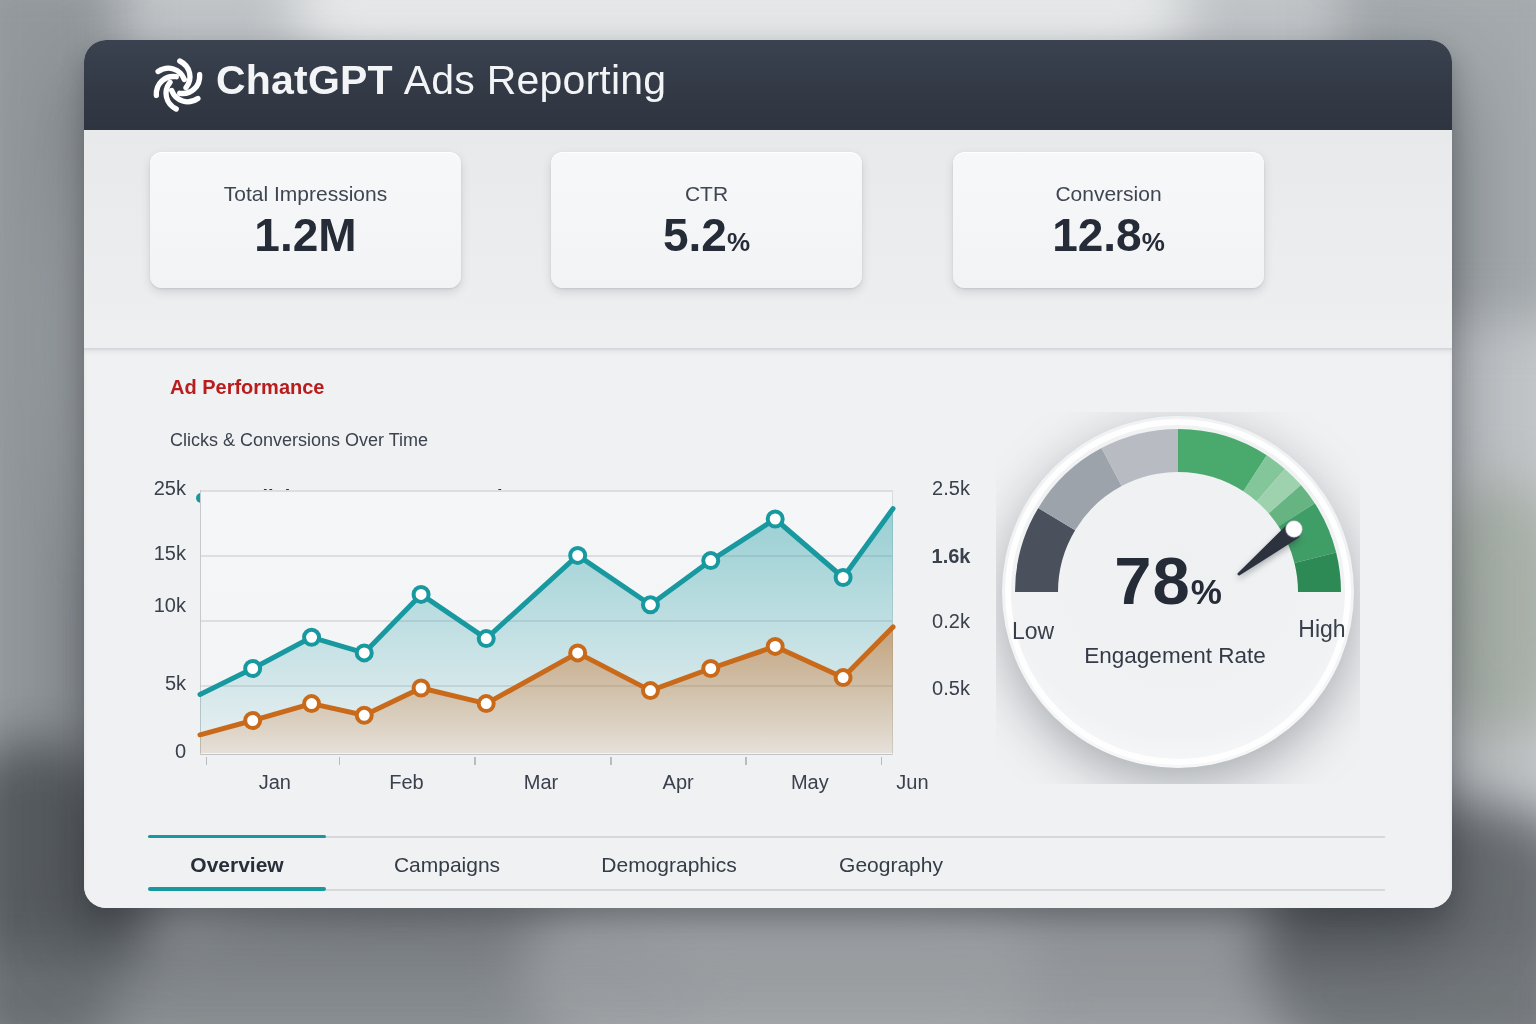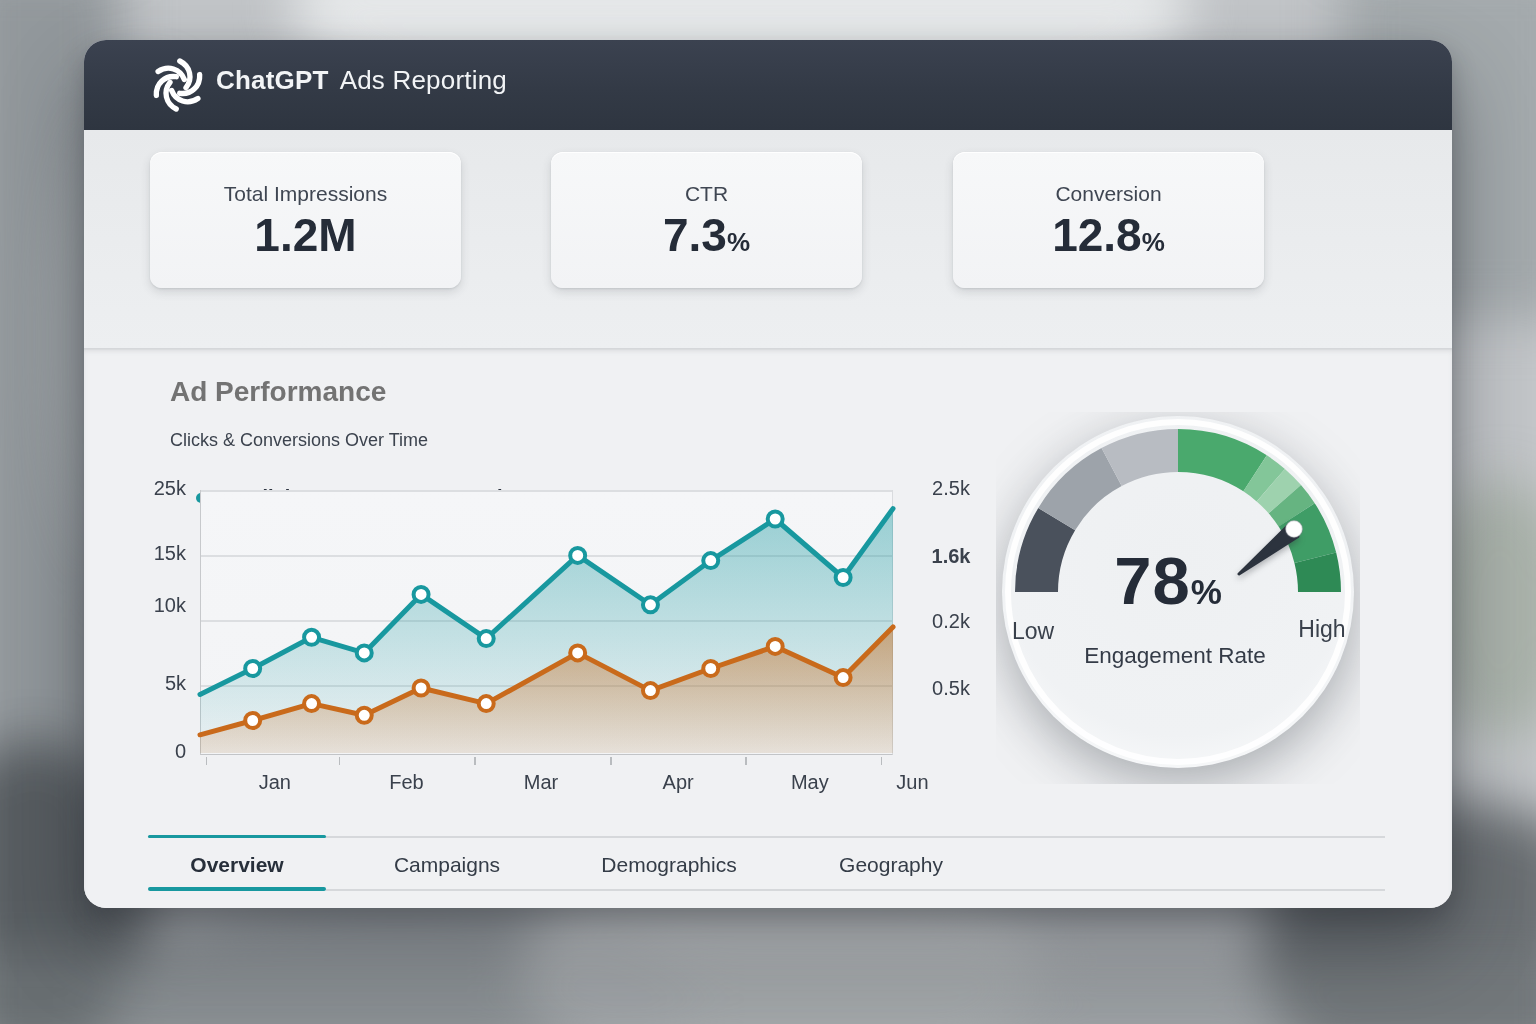--- a/index.html
+++ b/index.html
@@ -14,37 +14,37 @@
   
   .card { position:absolute; left:84px; top:40px; width:1368px; height:868px;
           border-radius:22px; overflow:hidden; background:#f0f1f3;
           box-shadow:0 40px 80px rgba(35,40,46,.45), 0 10px 25px rgba(35,40,46,.28); }
 
   .header { position:absolute; left:0; top:0; width:100%; height:90px;
             background:linear-gradient(180deg,#3b4250 0%,#333a46 55%,#2e3540 100%);
             display:flex; align-items:center; }
   .logo { position:absolute; left:62px; top:13px; width:64px; height:64px; }
   .brand { position:absolute; left:132px; top:0; height:80px; display:flex; align-items:center;
-           font-size:26px; color:#f2f4f6; letter-spacing:.2px; }
+           font-size:41px; color:#f2f4f6; letter-spacing:.2px; }
   .brand b { font-weight:700; margin-right:11px; }
 
   .kpi-band { position:absolute; left:0; top:90px; width:100%; height:218px;
               background:linear-gradient(180deg,#e7e9eb, #edeff1); }
   .kpi-card { position:absolute; top:22px; width:311px; height:136px; border-radius:12px;
               background:linear-gradient(180deg,#f7f8f9,#f2f3f5);
               box-shadow:0 4px 10px rgba(60,66,74,.16), 0 1px 2px rgba(60,66,74,.12), inset 0 1px 0 #fff;
               display:flex; flex-direction:column; align-items:center; justify-content:center; gap:6px; }
   .kpi-label { font-size:21px; color:#3f4652; }
   .kpi-value { font-size:46px; font-weight:700; color:#252c38; line-height:1; }
   .kpi-suffix { font-size:26px; font-weight:700; }
 
   .panel { position:absolute; left:0; top:308px; width:100%; height:560px; background:#f0f1f3;
            box-shadow:inset 0 1.5px 0 #d5d7da, inset 0 4px 6px -3px rgba(90,95,102,.25); }
 
-  .perf-title   { position:absolute; left:86px; top:28px;  font-size:28px; font-weight:700; color:#737373; }
+  .perf-title   { position:absolute; left:86px; top:28px;  font-size:20px; font-weight:700; color:#b91c1c; }
   .perf-subtitle{ position:absolute; left:86px; top:82px;  font-size:18px; color:#3c434e; }
   .legend { position:absolute; left:112px; top:138px; display:flex; gap:58px; }
   .legend-item { display:flex; align-items:center; gap:14px; }
   .legend-swatch { width:38px; height:10px; border-radius:5px; }
   .legend-label { font-size:20px; font-weight:700; color:#2e3541; }
 
   
   .plot { position:absolute; left:116px; top:142px; width:693px; height:265px;
           background:linear-gradient(180deg,#f5f6f8,#f3f4f6);
           border-left:1.5px solid #c7c9cc; border-bottom:1.5px solid #c2c4c7; border-right:1.5px solid #d9dbde; }
@@ -113,21 +113,21 @@
     </div>
   </div>
 
   <div class="kpi-band">
     <div class="kpi-card" style="left:66px">
       <div class="kpi-label">Total Impressions</div>
       <div class="kpi-value"><span>1.2M</span><span class="kpi-suffix"></span></div>
     </div>
     <div class="kpi-card" style="left:467px">
       <div class="kpi-label">CTR</div>
-      <div class="kpi-value"><span>7.3</span><span class="kpi-suffix">%</span></div>
+      <div class="kpi-value"><span>5.2</span><span class="kpi-suffix">%</span></div>
     </div>
     <div class="kpi-card" style="left:869px">
       <div class="kpi-label">Conversion</div>
       <div class="kpi-value"><span>12.8</span><span class="kpi-suffix">%</span></div>
     </div>
   </div>
 
   <div class="panel">
     <div class="perf-title">Ad Performance</div>
     <div class="perf-subtitle">Clicks &amp; Conversions Over Time</div>

